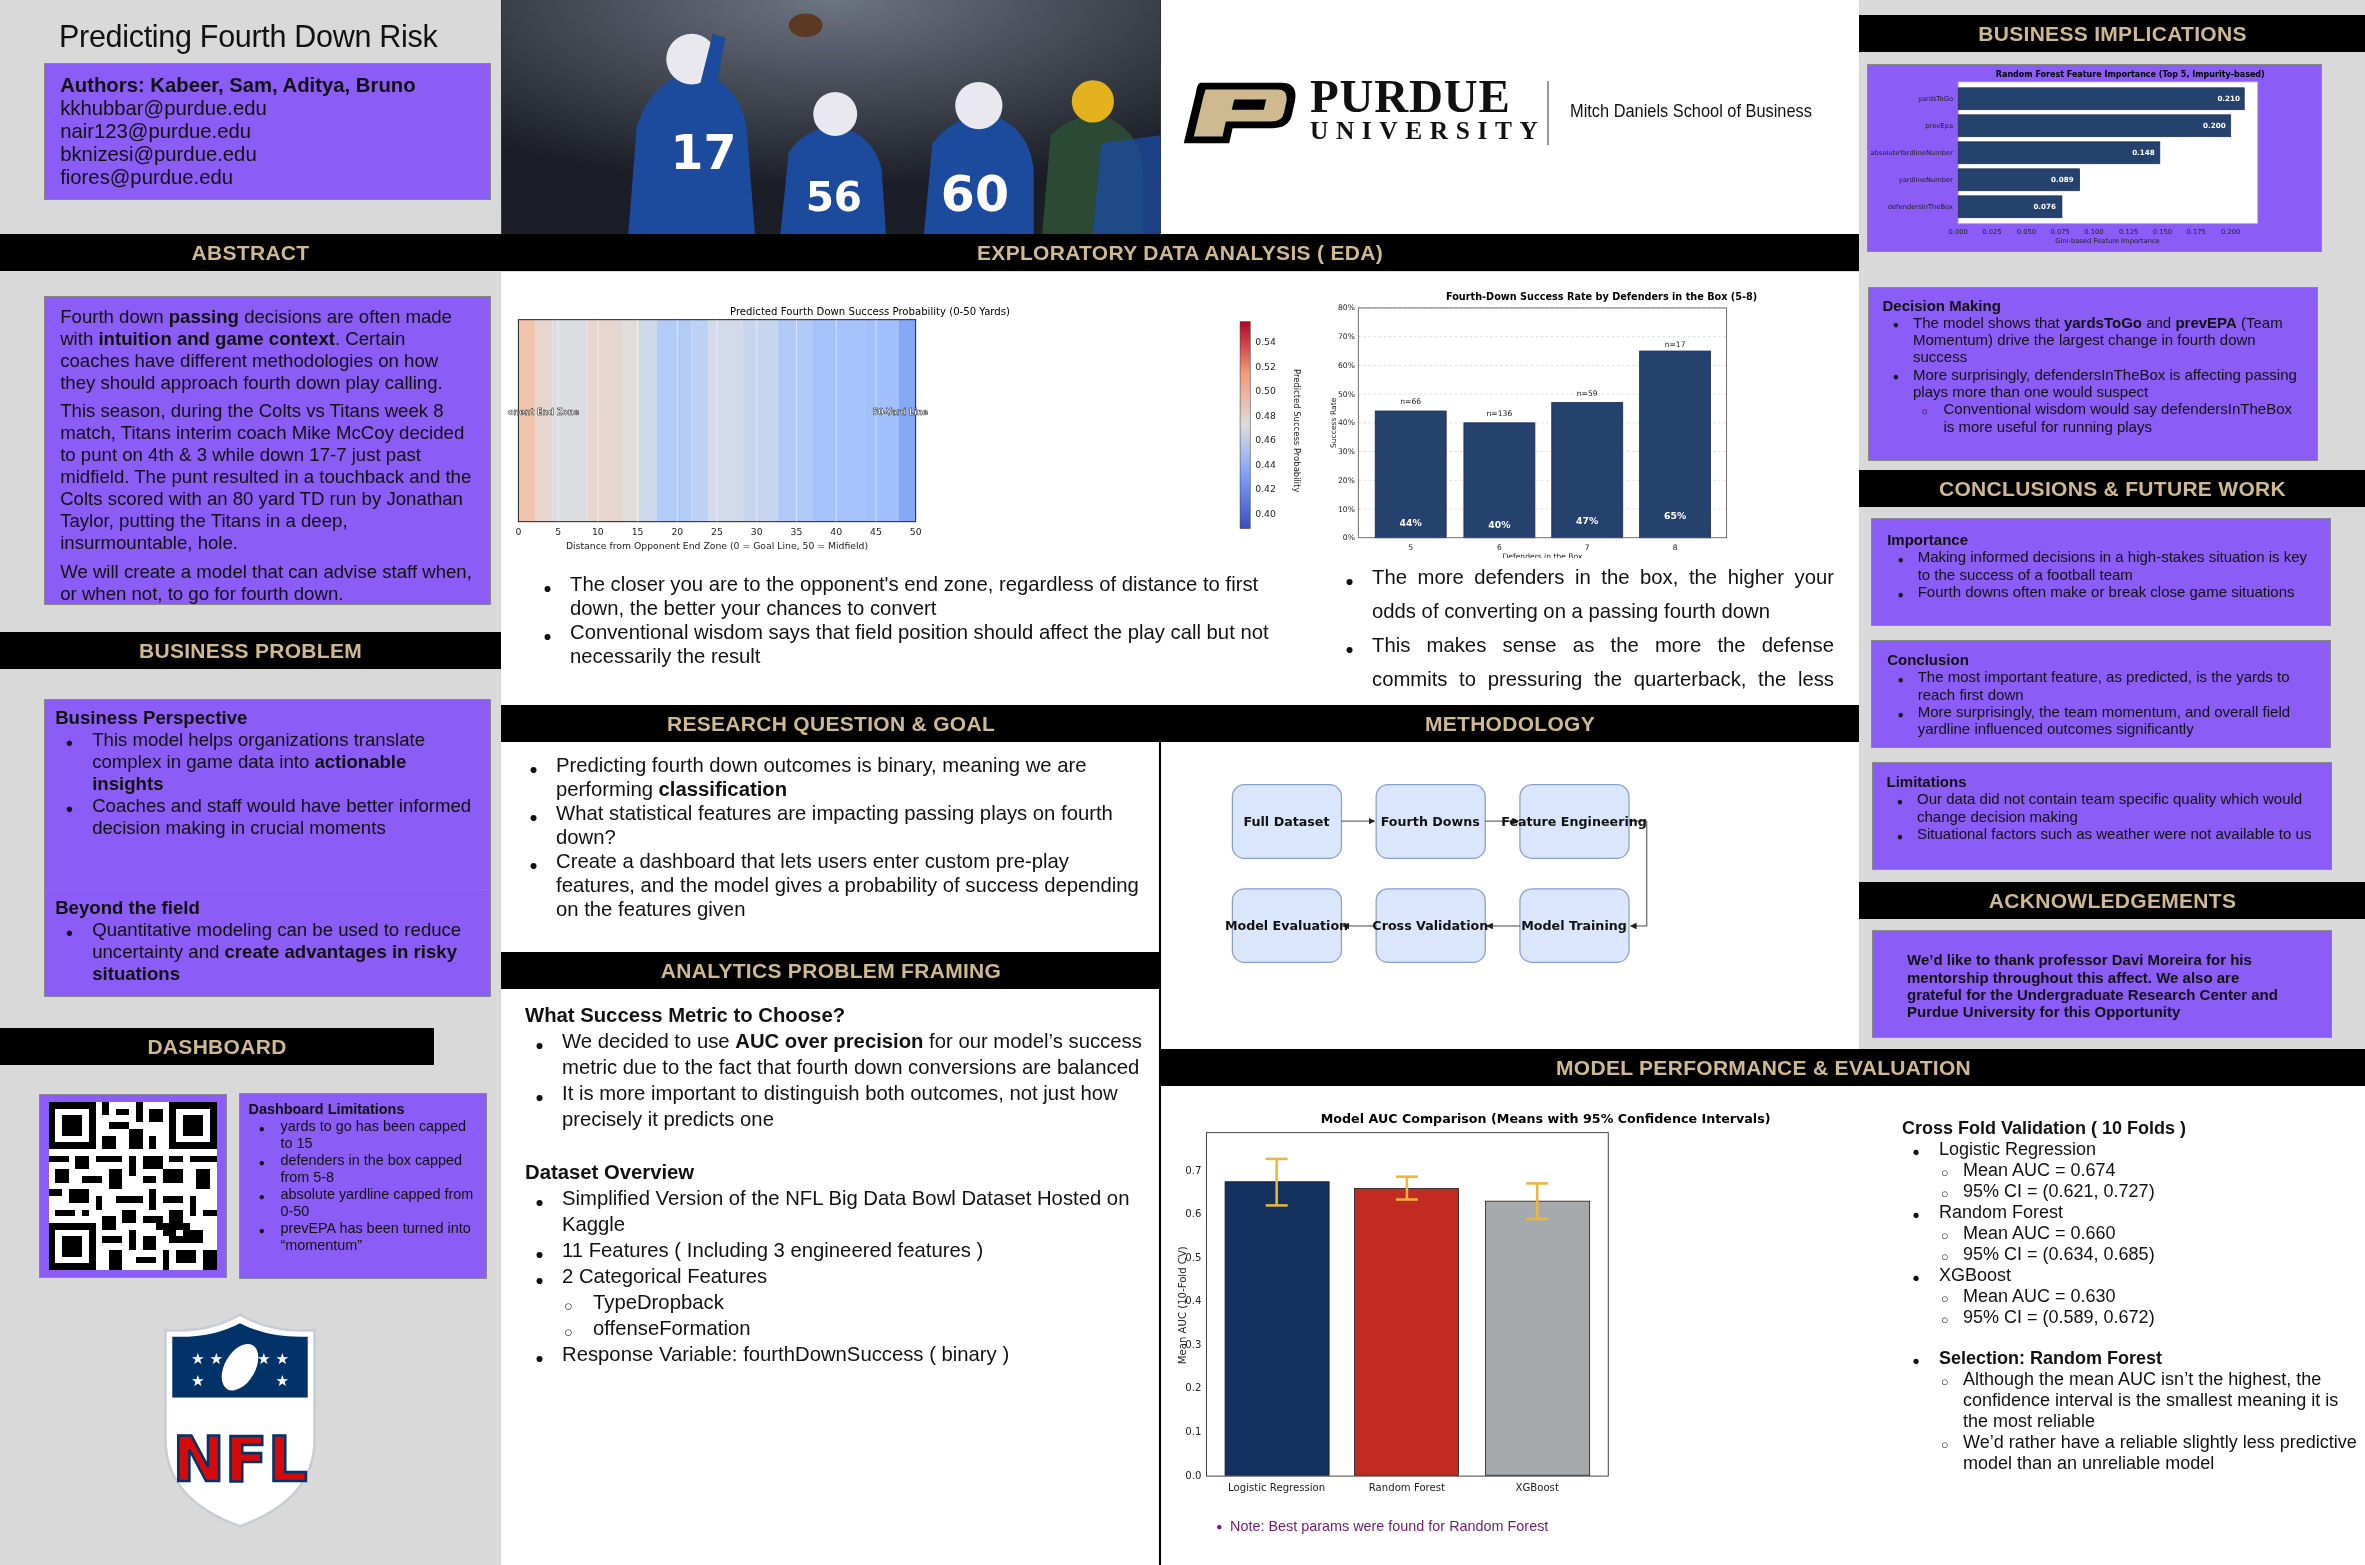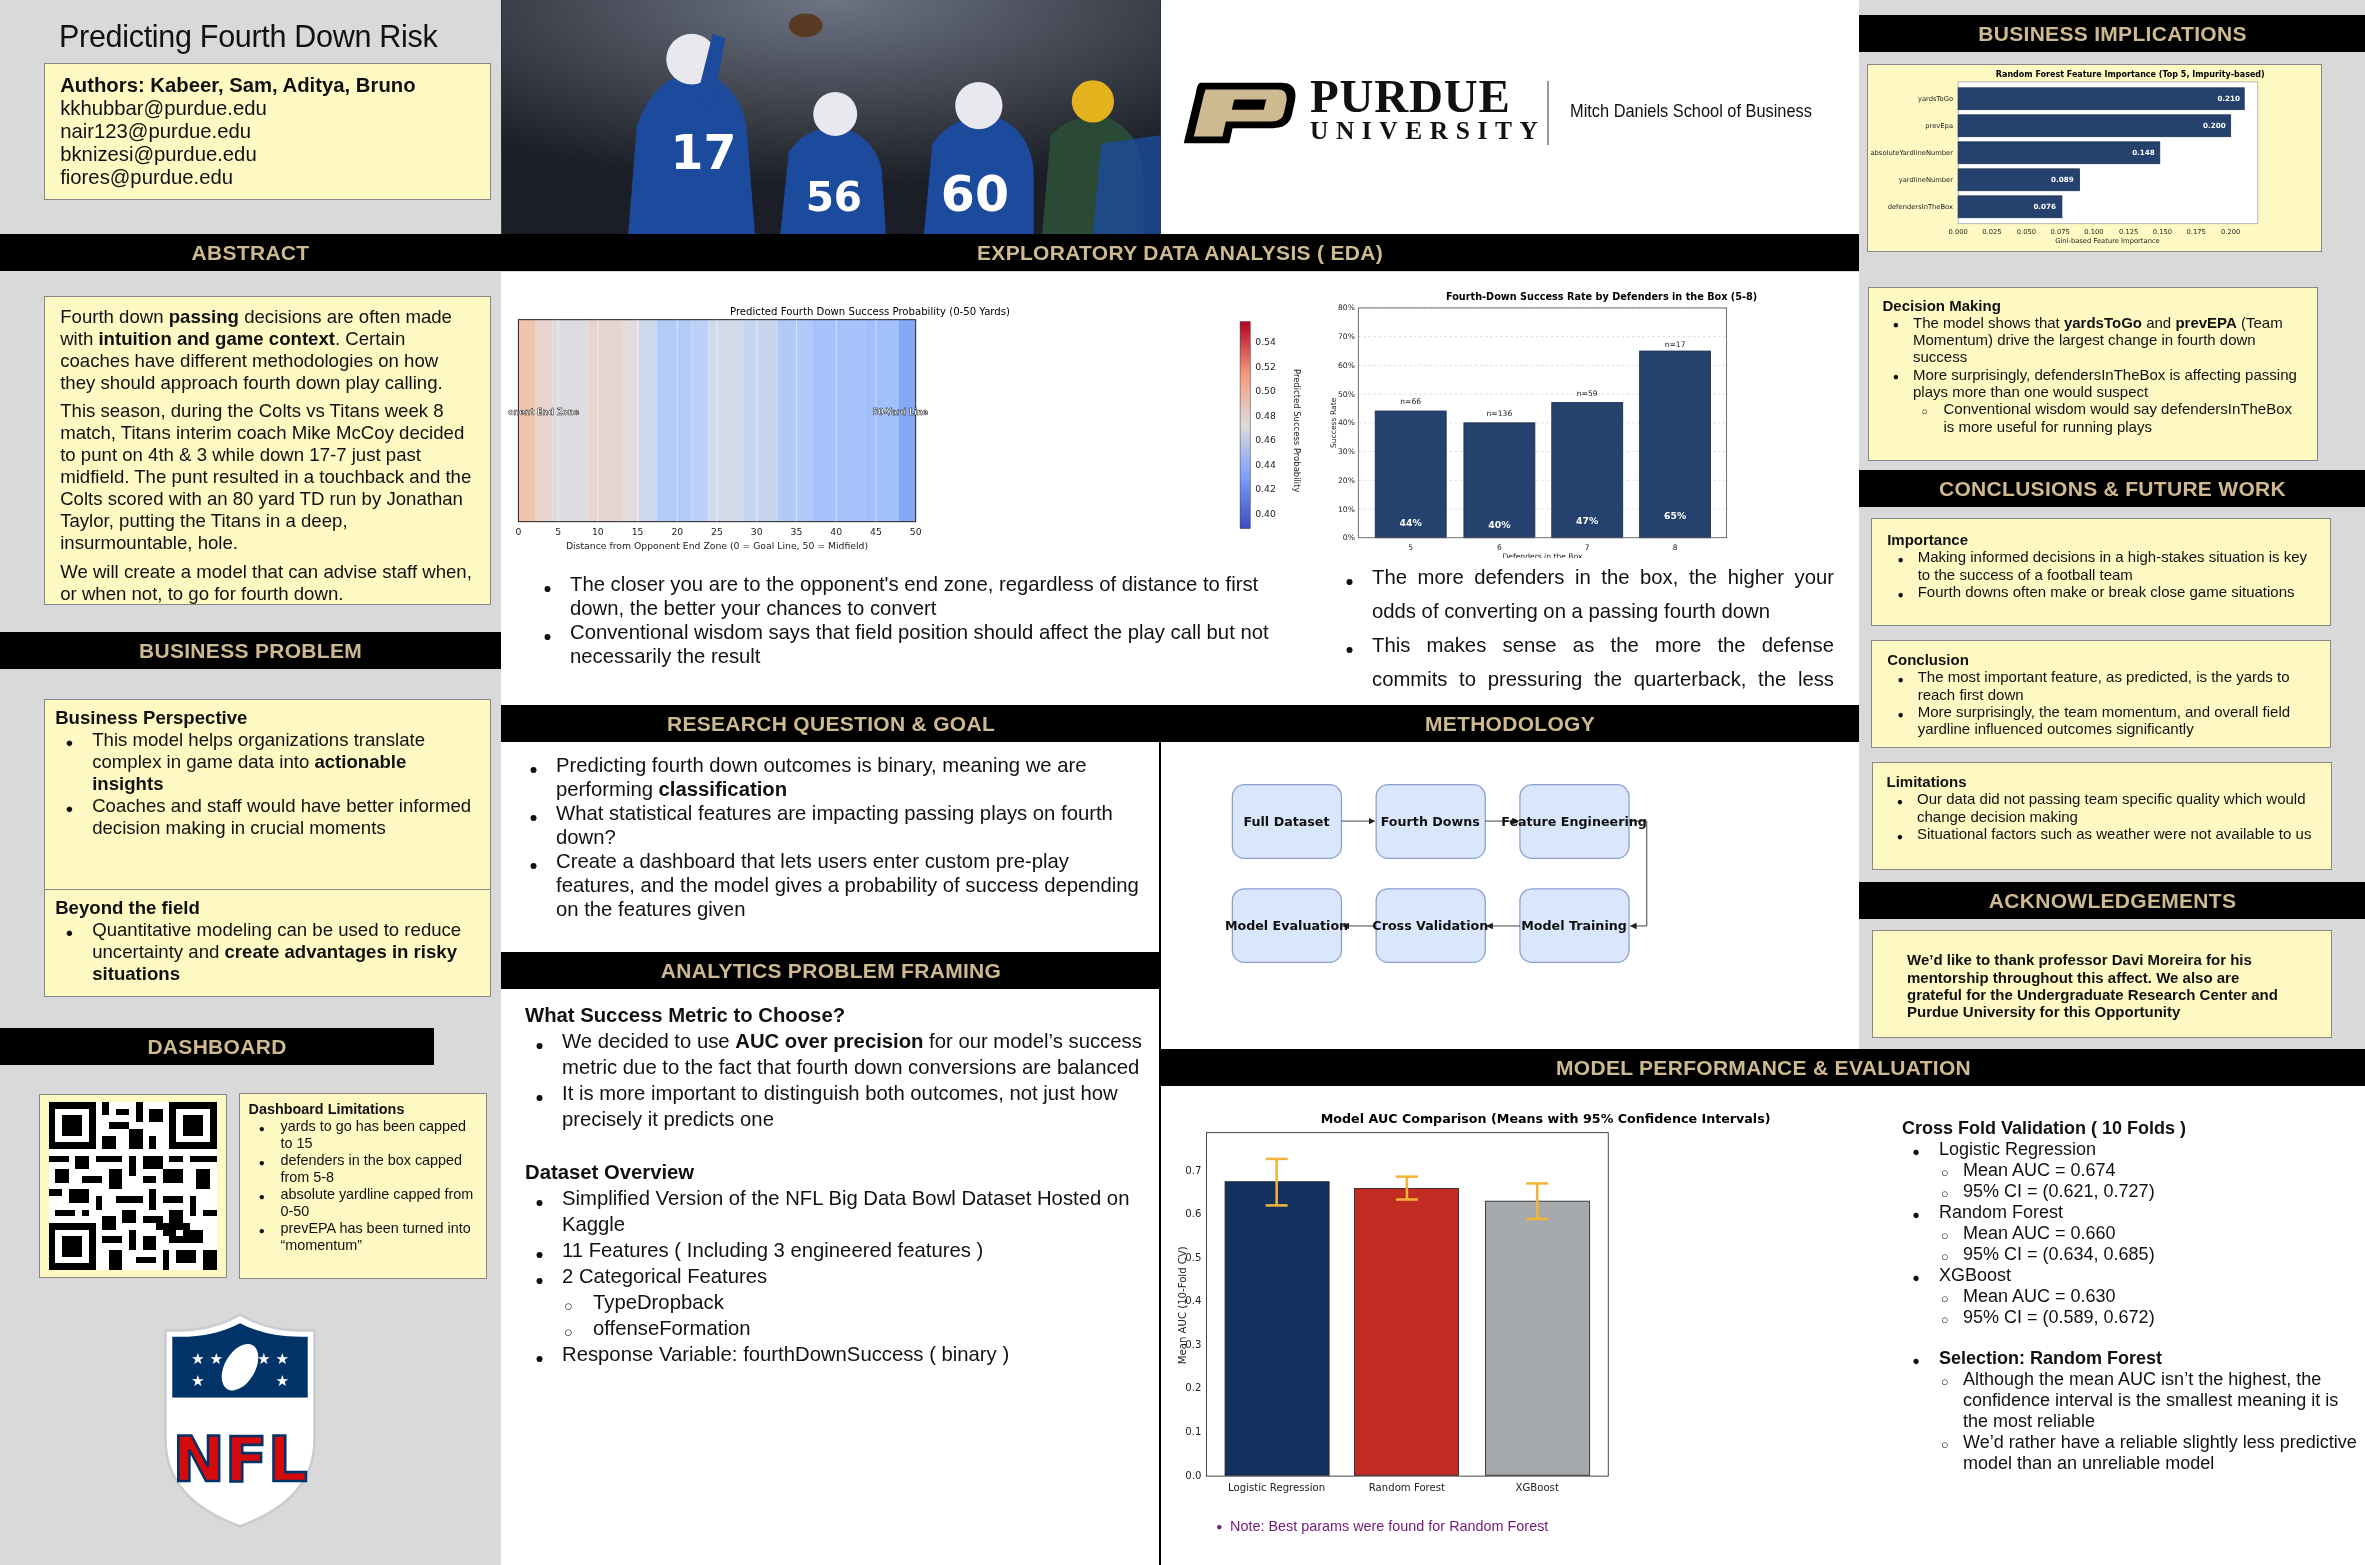--- a/index.html
+++ b/index.html
@@ -1,19 +1,19 @@
 <!DOCTYPE html>
 <html style="font-size:13.5px"><head>
 <meta charset="utf-8">
 <style>
 *{box-sizing:border-box;margin:0;padding:0}
 body{width:2366px;height:1565px;background:#d9d9d9;font-family:"Liberation Sans","DejaVu Sans",sans-serif;color:#111;position:relative;overflow:hidden}
 .abs{position:absolute}
 .hdr{position:absolute;background:#000;color:#cfb991;font-weight:700;font-size:21px;text-align:center;display:flex;align-items:center;justify-content:center;letter-spacing:0.3px}
-.box{position:absolute;background:#fef9c3;border:1.7px solid #888}
+.box{position:absolute;background:#8b5cf6;border:1.7px solid #888}
 .white{position:absolute;background:#fff}
 ul{list-style:none}
 li{position:relative;padding-left:37px}
 li:before{content:"\25CF";position:absolute;left:10.2px;font-size:.7em;top:.25em}
 li.sub{padding-left:68px}
 li.sub:before{content:"\25CB";left:39px}
 b{font-weight:700}
 .t{font-size:18.6px;line-height:22px}
 .m{font-size:20.3px;line-height:25.4px}
 .ttl{font-weight:700}
@@ -515,21 +515,21 @@
 <div class="box" style="left:1871px;top:640px;width:460px;height:108px;padding:10.2px 15.2px;font-size:15px;line-height:17.3px">
   <div class="ttl">Conclusion</div>
   <ul>
     <li style="padding-left:30.5px">The most important feature, as predicted, is the yards to reach first down</li>
     <li style="padding-left:30.5px">More surprisingly, the team momentum, and overall field yardline influenced outcomes significantly</li>
   </ul>
 </div>
 <div class="box" style="left:1872px;top:762px;width:460px;height:108px;padding:10.2px 13.5px;font-size:15px;line-height:17.3px">
   <div class="ttl">Limitations</div>
   <ul>
-    <li style="padding-left:30.5px">Our data did not passing team specific quality which would change decision making</li>
+    <li style="padding-left:30.5px">Our data did not contain team specific quality which would change decision making</li>
     <li style="padding-left:30.5px">Situational factors such as weather were not available to us</li>
   </ul>
 </div>
 
 <div class="hdr" style="left:1859px;top:882px;width:507px;height:37px">ACKNOWLEDGEMENTS</div>
 <div class="box" style="left:1872px;top:930px;width:460px;height:108px;padding:20.3px 34px;font-size:15px;line-height:17.3px;font-weight:700">
   <p>We’d like to thank professor Davi Moreira for his mentorship throughout this affect. We also are grateful for the Undergraduate Research Center and Purdue University for this Opportunity</p>
 </div>
 
 

